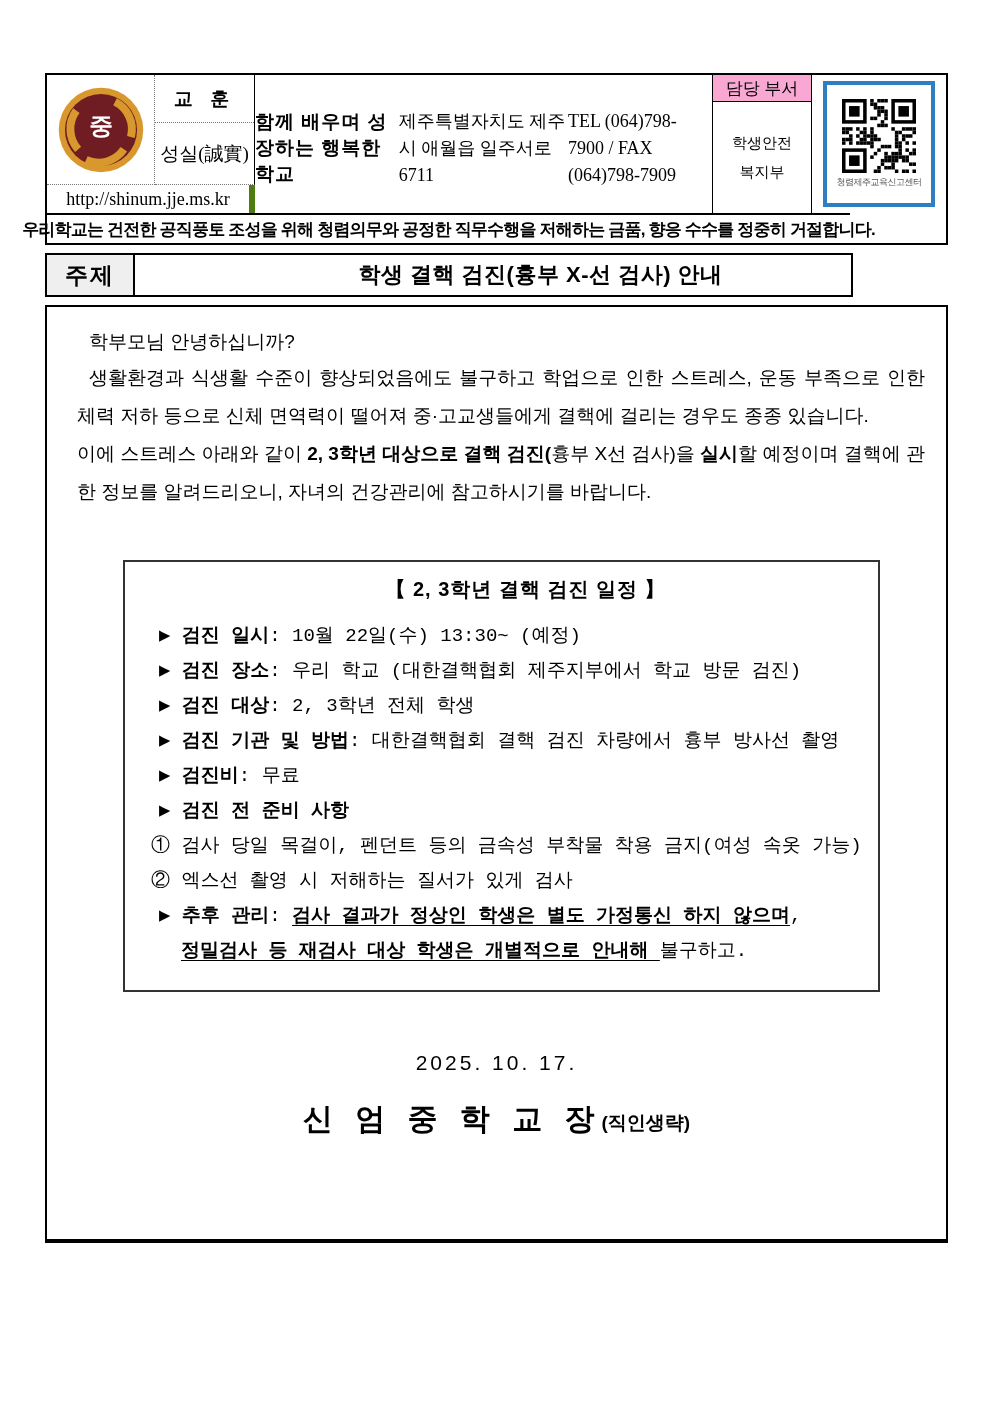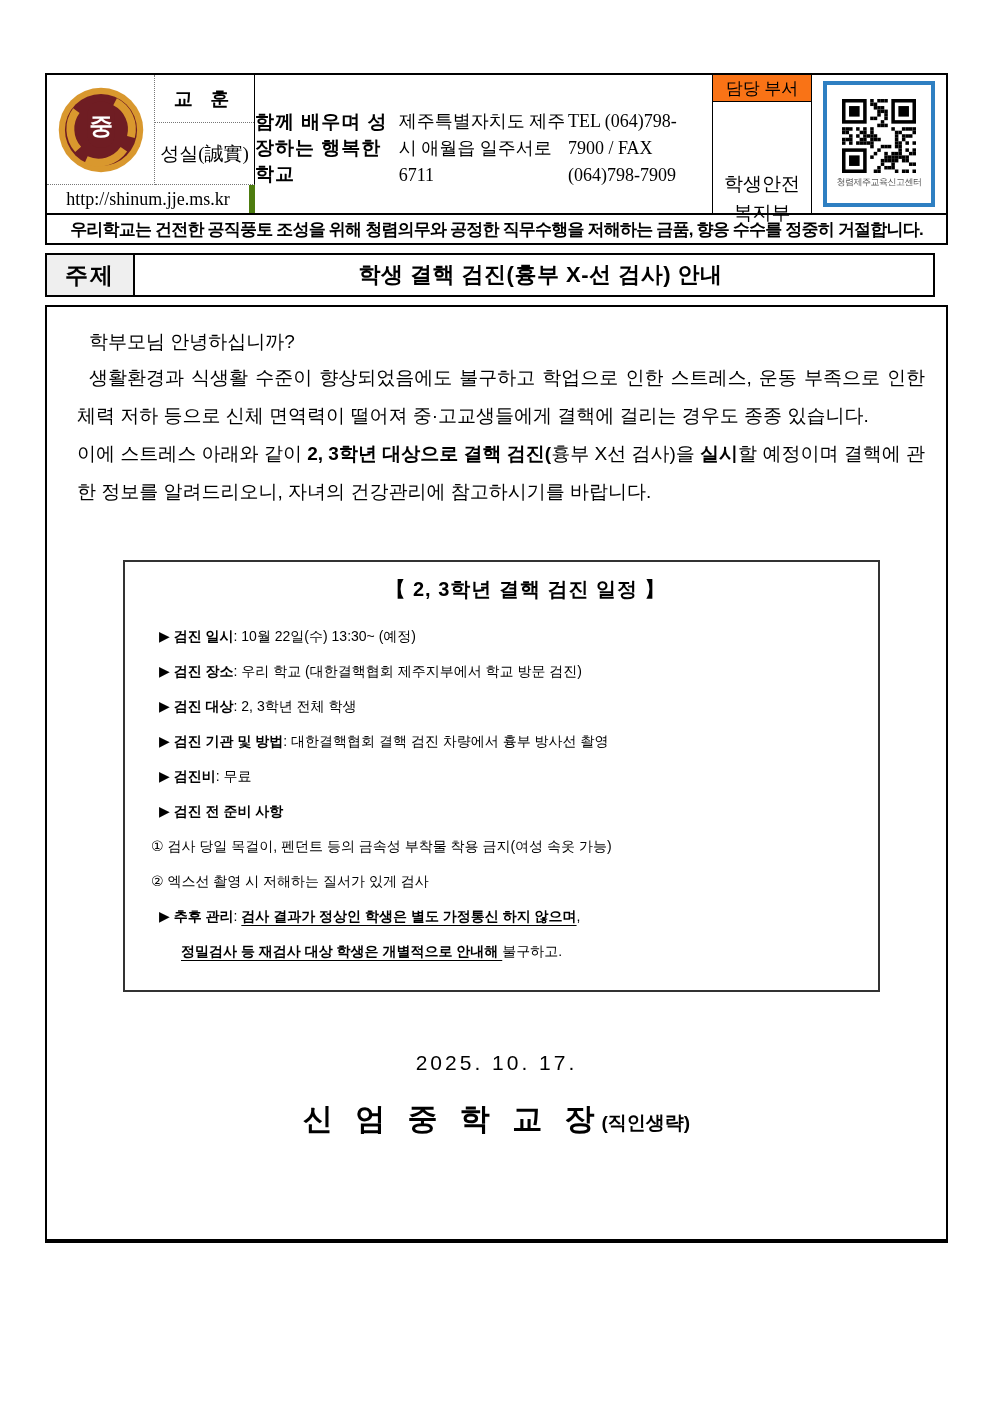--- a/index.html
+++ b/index.html
@@ -19,52 +19,52 @@
                font-family:"Liberation Serif","DejaVu Serif",serif;font-size:19px;}
   .web-cell{left:0;top:110px;width:208px;height:28px;border-right:6px solid #4d7c0f;
             display:flex;align-items:center;justify-content:center;
             font-family:"Liberation Serif","DejaVu Serif",serif;font-size:18px;}
   .center-cell{left:208px;top:0;width:458px;height:138px;border-right:1px solid #000;
                display:flex;flex-direction:row;align-items:center;justify-content:flex-start;padding-top:8px;}
   .slogan{font-size:19px;font-weight:bold;letter-spacing:1px;}
   .big-title{font-size:42px;font-weight:bold;letter-spacing:10px;line-height:52px;margin:1px 0 2px 0;}
   .addr,.telfax{font-family:"Liberation Serif","DejaVu Serif",serif;font-size:18px;line-height:27px;}
   .dept-cell{left:666px;top:0;width:99px;height:138px;border-right:1px solid #000;}
-  .dept-header{height:27px;background:#f97316;border-bottom:1px solid #000;box-sizing:border-box;
+  .dept-header{height:27px;background:#f9a8d4;border-bottom:1px solid #000;box-sizing:border-box;
                display:flex;align-items:center;justify-content:center;font-size:17px;}
   .dept-value{height:111px;display:flex;flex-direction:column;align-items:center;justify-content:center;
-              font-family:"Liberation Serif","DejaVu Serif",serif;font-size:19px;line-height:29px;margin-top:40px;}
+              font-family:"Liberation Serif","DejaVu Serif",serif;font-size:15px;line-height:29px;}
   .qr-cell{left:765px;top:0;width:134px;height:138px;display:flex;align-items:center;justify-content:center;}
   .qr-frame{width:104px;height:118px;border:4px solid #2e7fc2;background:#fff;
             display:flex;flex-direction:column;align-items:center;justify-content:center;}
   .qr-frame svg{width:74px;height:74px;}
   .qr-caption{font-size:9px;color:#555;margin-top:3px;letter-spacing:-0.5px;}
-  .integrity-row{left:0;top:138px;width:899px;height:30px;border-top:2px solid #000;
+  .integrity-row{left:0;top:138px;width:803px;height:30px;border-top:2px solid #000;
                  display:flex;align-items:center;justify-content:center;
                  font-weight:bold;font-size:17px;letter-spacing:-0.8px;white-space:nowrap;}
 
   
-  .subject-box{left:45px;top:253px;width:890px;height:44px;border:2px solid #000;}
+  .subject-box{left:45px;top:253px;width:808px;height:44px;border:2px solid #000;}
   .subject-label{left:0;top:0;width:88px;height:40px;background:#efefef;border-right:2px solid #000;
                  display:flex;align-items:center;justify-content:center;font-weight:bold;font-size:23px;letter-spacing:2px;}
   .subject-title{left:88px;top:0;width:811px;height:40px;display:flex;align-items:center;justify-content:center;
                  font-weight:bold;font-size:22px;letter-spacing:0.5px;}
 
   
   .body-box{left:45px;top:305px;width:903px;height:938px;border:2px solid #000;border-bottom-width:4px;}
   .greeting{left:30px;top:20px;width:850px;font-size:19px;line-height:30px;text-indent:12px;}
   .para{left:30px;width:848px;font-size:19px;line-height:38px;text-align:justify;}
   .para-a{top:52px;text-indent:12px;}
   .para-b{top:128px;}
   .seg-b{font-weight:bold;}
   .seg-u{text-decoration:underline;text-underline-offset:4px;}
 
   .schedule-box{left:76px;top:253px;width:757px;height:432px;border:2px solid #333;padding-top:14px;}
   .schedule-title{text-align:center;font-weight:bold;font-size:20px;letter-spacing:1px;margin-bottom:20px;margin-left:48px;}
-  .s-line{font-size:14px;line-height:27px;margin-bottom:8px;padding-left:34px;}
+  .s-line{font-size:19px;line-height:27px;margin-bottom:8px;padding-left:34px;font-family:Liberation Mono, monospace;}
   .s-line.sub{padding-left:26px;}
   .s-line.cont{padding-left:56px;}
 
   .issue-date{left:0;top:744px;width:899px;text-align:center;font-size:21px;letter-spacing:3px;}
   .signature-row{left:0;top:792px;width:899px;text-align:center;}
   .signature{font-size:30px;font-weight:bold;letter-spacing:7px;}
   .signature-note{font-size:19px;font-weight:bold;letter-spacing:0;}
 </style>
 </head>
 <body>

